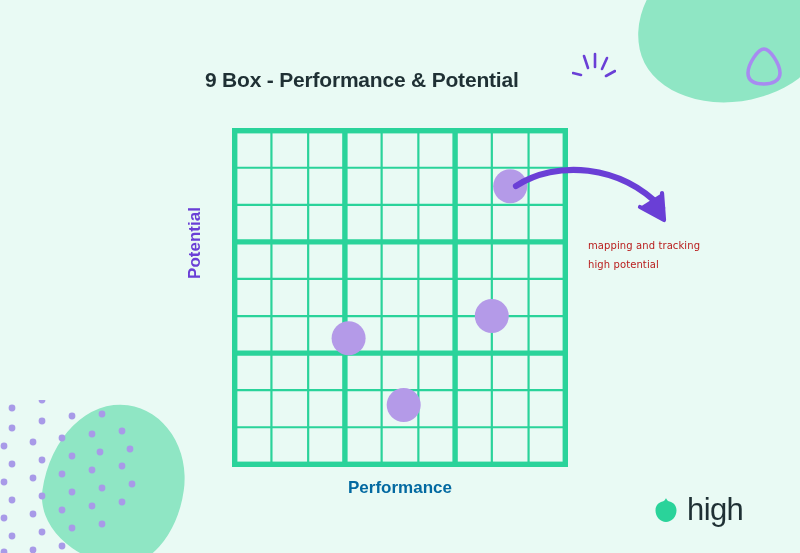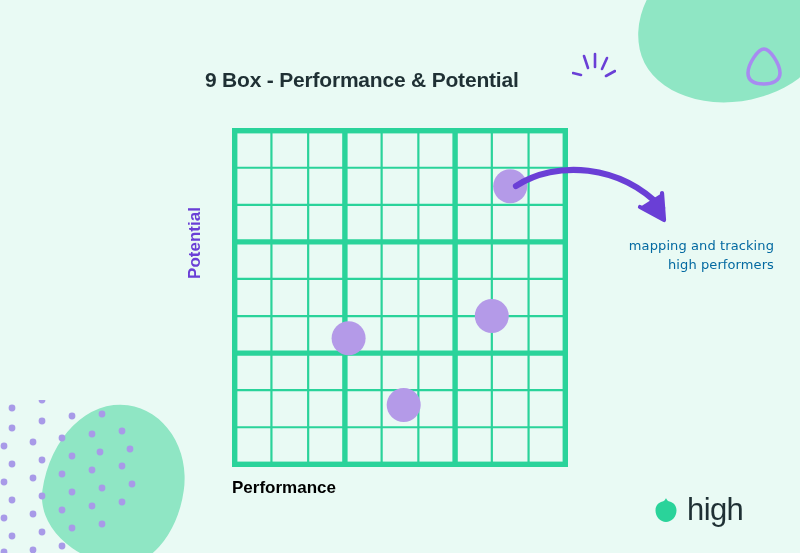--- a/index.html
+++ b/index.html
@@ -49,31 +49,32 @@
   .axis-y {
     position:absolute; top:232px; left:184px;
     width:130px; height:22px;
     transform:rotate(-90deg); transform-origin:center center;
     margin-left:-54px;
     font-size:17px; font-weight:bold; color:#6a3fd6;
     text-align:center; line-height:22px;
   }
   .axis-x {
     position:absolute; top:478px; left:232px; width:336px;
-    font-size:17px; font-weight:bold; color:#000000;
+    text-align:center;
+    font-size:17px; font-weight:bold; color:#0369a1;
   }
 
   
   .arrow { position:absolute; top:152px; left:512px; width:186px; height:88px; }
   .callout {
     position:absolute; top:236px; left:588px; width:186px;
-    text-align:right;
+    text-align:left;
     font-family:"DejaVu Sans", sans-serif;
-    font-size:13px; line-height:19px;
-    color:#0369a1;
+    font-size:10px; line-height:19px;
+    color:#b91c1c;
     letter-spacing:0.1px;
   }
 
   
   .logo { position:absolute; top:496px; left:654px; display:flex; align-items:center; gap:9px; }
   .logo-mark { width:24px; height:28px; display:block; }
   .logo-text {
     font-size:31px; color:#1f3034; letter-spacing:-0.6px; line-height:28px;
     font-family:"Liberation Sans", sans-serif;
   }
@@ -180,21 +181,21 @@
   <div class="axis-y">Potential</div>
   <div class="axis-x">Performance</div>
 
   <svg class="arrow" viewBox="0 0 186 88">
     <path d="M4 34 C44 8 108 12 150 56" fill="none" stroke="#6a3fd6" stroke-width="6.2" stroke-linecap="round"></path>
     <path d="M128 55 L152 68 L150 41" fill="#6a3fd6" stroke="#6a3fd6" stroke-width="4.2" stroke-linejoin="round" stroke-linecap="round"></path>
   </svg>
 
   <div class="callout">
     <div>mapping and tracking</div>
-    <div>high performers</div>
+    <div>high potential</div>
   </div>
 
   <div class="logo">
     <svg class="logo-mark" viewBox="0 0 24 28">
       <path d="M12 2 C12 2 11 5 8.5 5.6 C4 6.8 1.5 10 1.5 14.5 C1.5 21 6.5 26 12 26 C17.5 26 22.5 21 22.5 14.5 C22.5 10 20 6.8 15.5 5.6 C13 5 12 2 12 2 Z" fill="#2ad39a"></path>
     </svg>
     <div class="logo-text">high</div>
   </div>
 
 </div>

